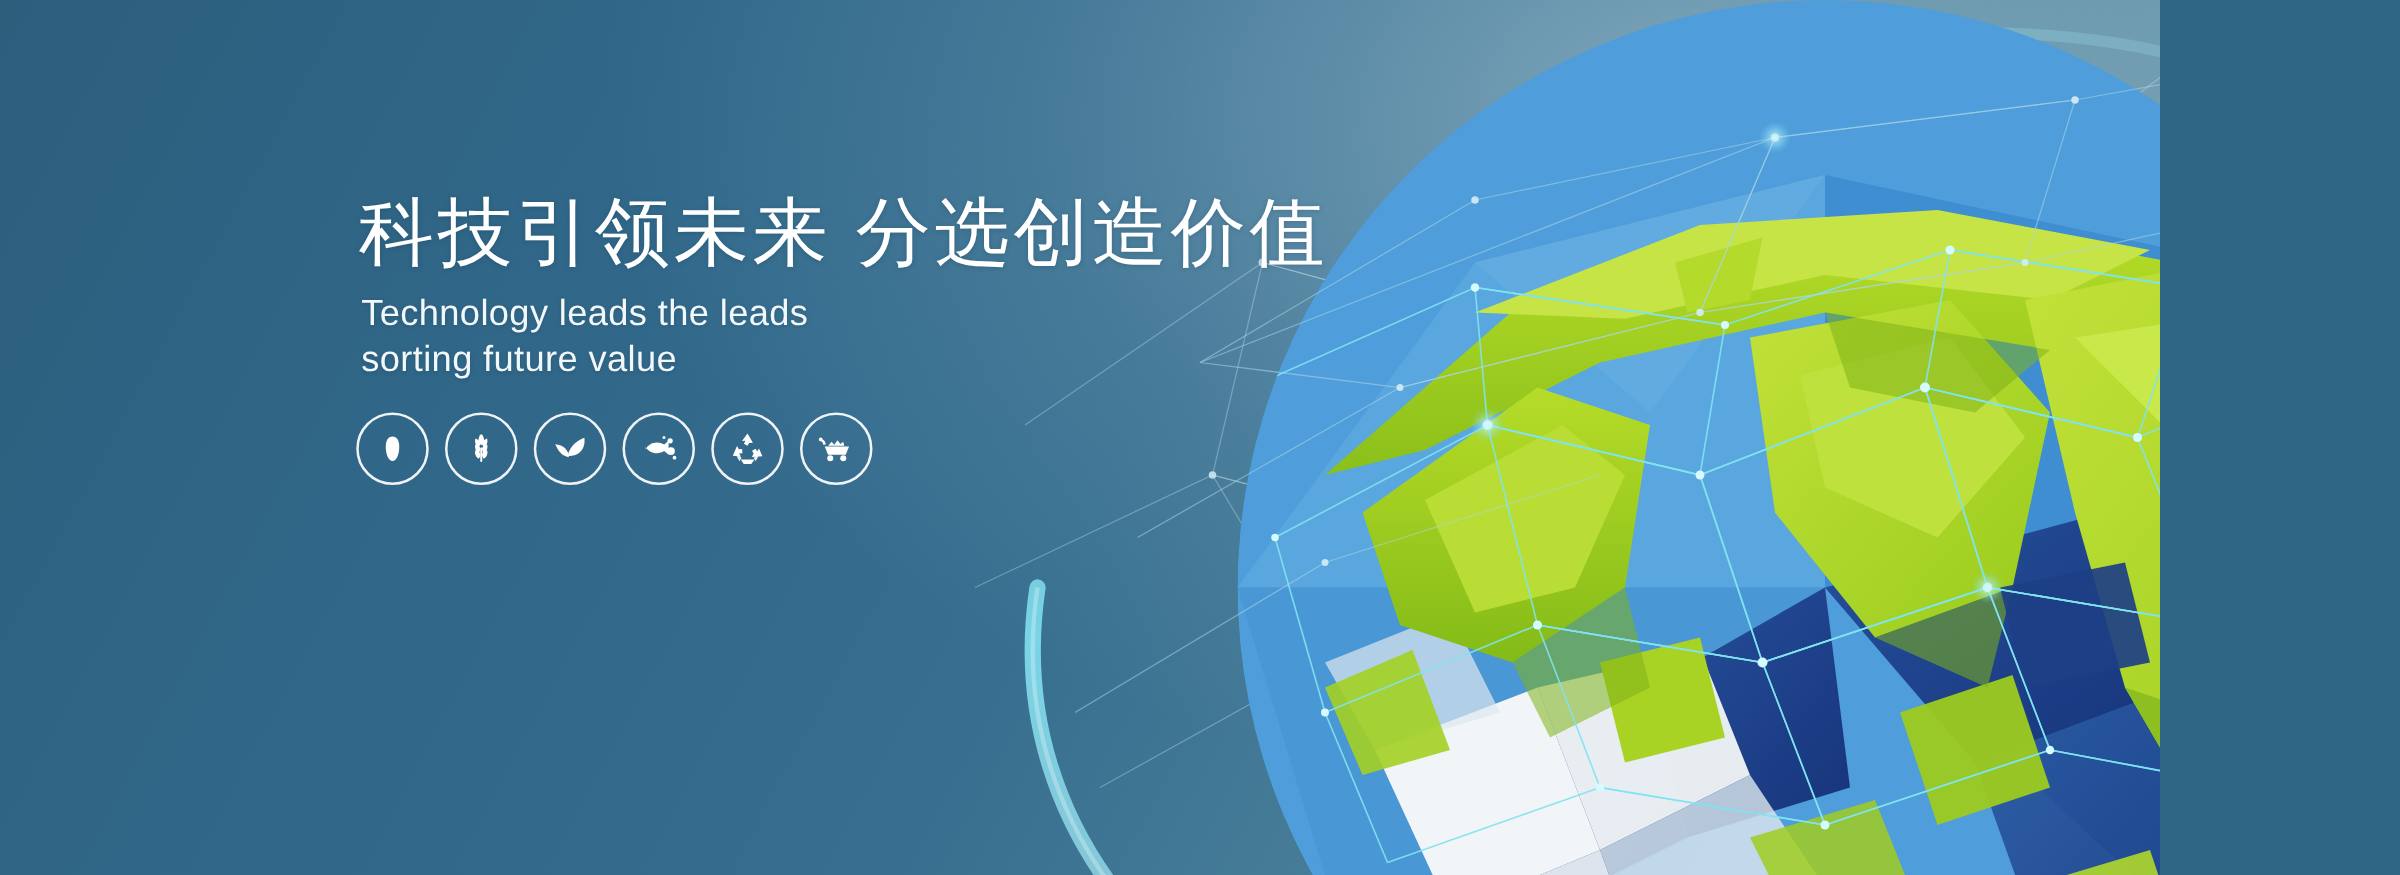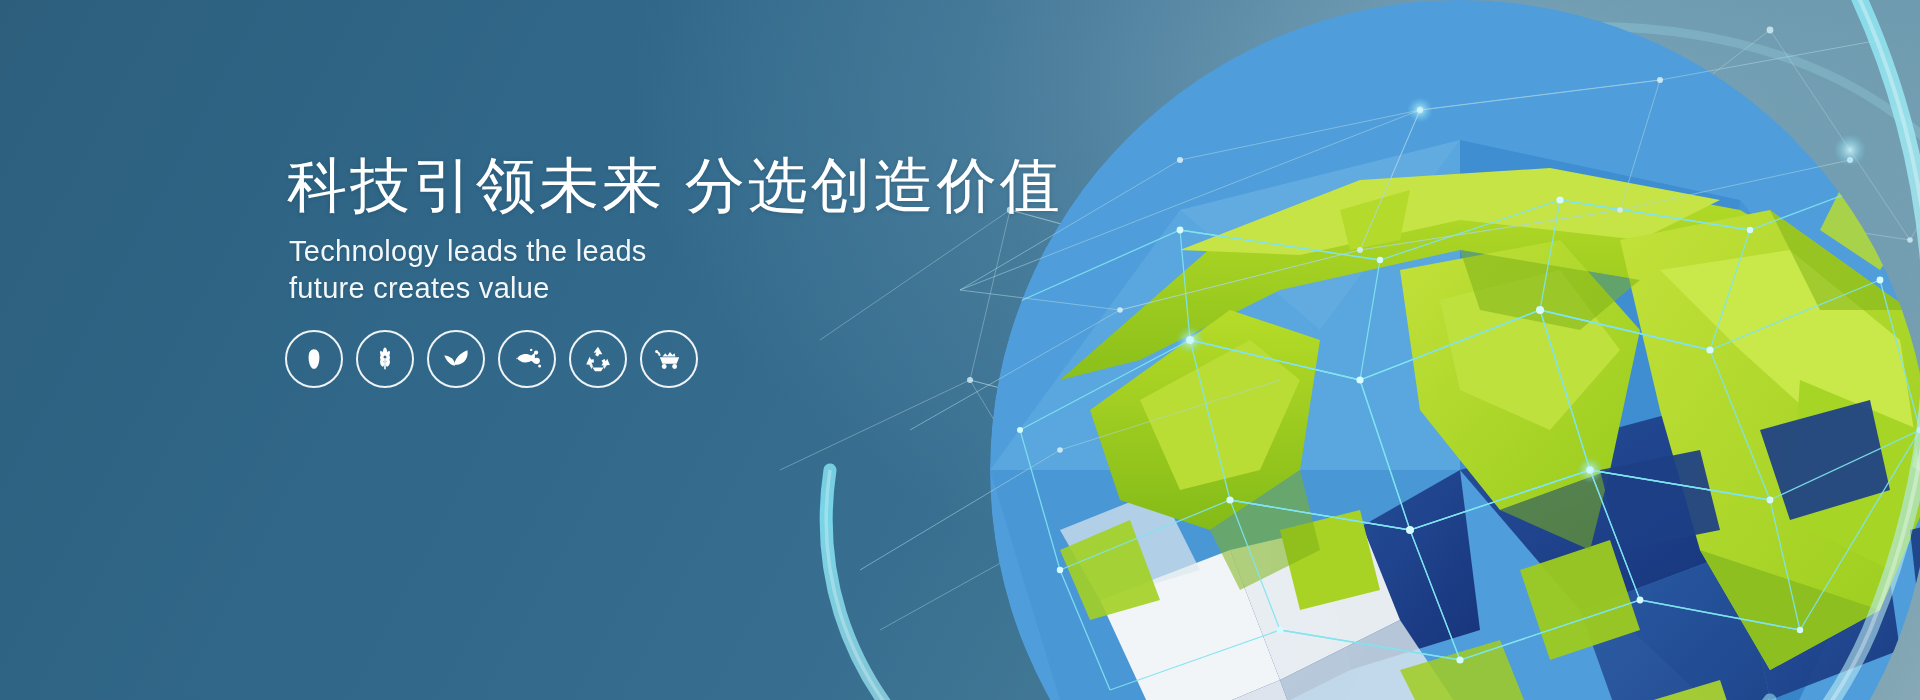--- a/index.html
+++ b/index.html
@@ -1,21 +1,21 @@
 <!DOCTYPE html>
 <html><head>
 <meta charset="utf-8">
 <title>Banner</title>
 <style>
   html,body{margin:0;padding:0;background:#2f6585;}
   body{font-family:"Liberation Sans","DejaVu Sans",sans-serif;}
 
   .banner{
     position:relative;
-    width:1920px;height:700px;
+    width:1728px;height:700px;
     overflow:hidden;
     background:
       radial-gradient(ellipse 1400px 900px at 78% 12%, rgba(170,200,215,0.55) 0%, rgba(140,180,200,0.18) 38%, rgba(0,0,0,0) 62%),
       linear-gradient(118deg, #2d5f7d 0%, #31688a 30%, #386f90 52%, #4a8099 72%, #6d98ab 90%, #87a9b6 100%);
   }
 
   
   .globe-wrap{
     position:absolute;
     left:760px;top:-90px;
@@ -292,21 +292,21 @@
         <circle cx="430" cy="430" r="14" fill="url(#gGlowNode)"></circle>
         <circle cx="830" cy="560" r="13" fill="url(#gGlowNode)"></circle>
       </g>
     </svg>
   </div>
 
   <div class="copy">
     <h1 class="headline">科技引领未来  分选创造价值</h1>
     <p class="subtitle">
       <span class="line">Technology leads the leads</span>
-      <span class="line">future creates value</span>
+      <span class="line">sorting future value</span>
     </p>
   </div>
 
   <div class="icon-row">
 
     <div class="icon-badge">
       <span>
         <svg width="26" height="26" viewBox="0 0 26 26">
           <path d="M13 3.2c3.4 0 5.4 3 5.4 8.2 0 6-2.2 11.4-5.4 11.4S7.6 17.4 7.6 11.4C7.6 6.2 9.6 3.2 13 3.2z"></path>
           <path d="M12.2 5.2c-1.7 1-2.7 3.3-2.7 6.2 0 1.2.1 2.4.4 3.5-.9-1.6-1.4-3.6-1.4-5.6 0-3 1.4-5.2 3.7-4.1z" fill="#ffffff"></path>

